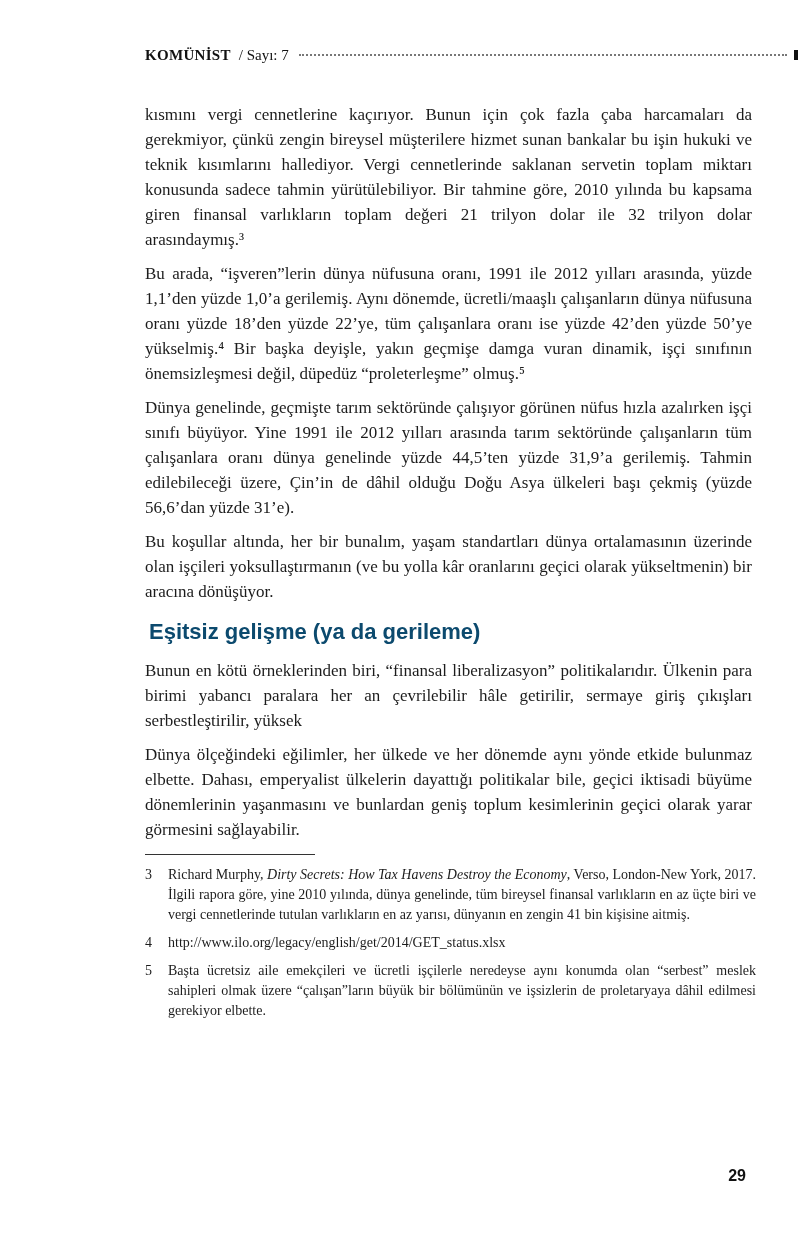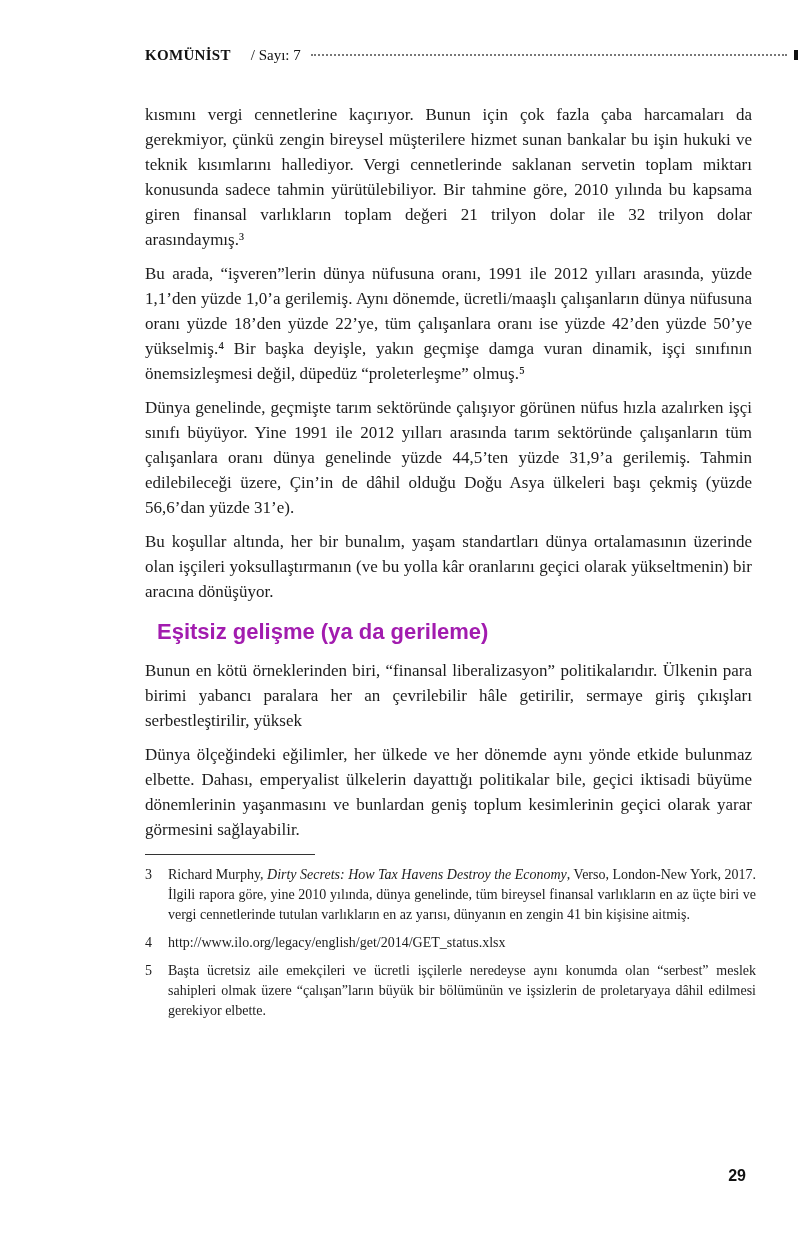--- a/index.html
+++ b/index.html
@@ -27,21 +27,21 @@
     font-size: 15px;
     line-height: 18px;
     color: #111;
     white-space: nowrap;
   }
   .journal-name {
     font-weight: 700;
     letter-spacing: 0.3px;
   }
   .issue-label {
-    margin-left: 20px;
+    margin-left: 8px;
   }
   .header-dotted {
     flex: 1;
     height: 0;
     border-bottom: 2px dotted #777;
     margin: 0 7px 0 10px;
     min-width: 40px;
   }
   .header-square {
     width: 10px;
@@ -54,22 +54,22 @@
     margin: 0 4px 9px 0;
     font-size: 17px;
     line-height: 25px;
     text-align: justify;
   }
   .section-heading {
     font-family: "Liberation Sans", "DejaVu Sans", sans-serif;
     font-size: 22px;
     line-height: 28px;
     font-weight: 700;
-    color: #a21caf;
-    margin: 14px 0 12px 12px;
+    color: #0c4a6e;
+    margin: 14px 0 12px 4px;
   }
   
   .footnotes {
     margin-top: 12px;
   }
   .footnote-rule {
     width: 170px;
     border-top: 1px solid #333;
     margin: 0 0 10px 0;
   }

